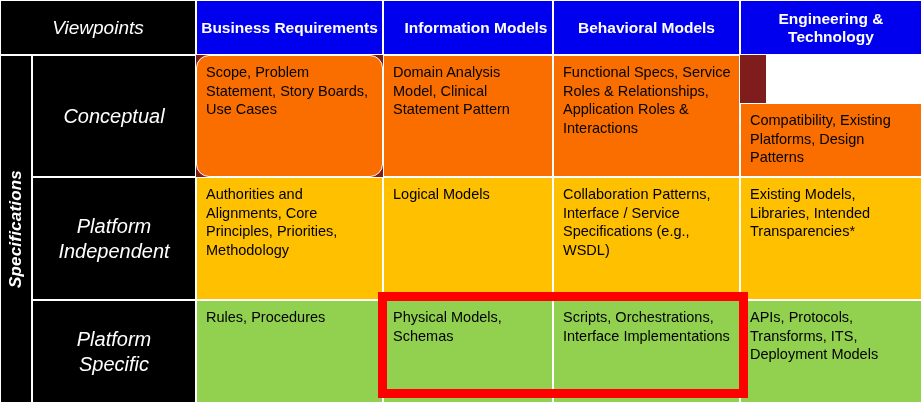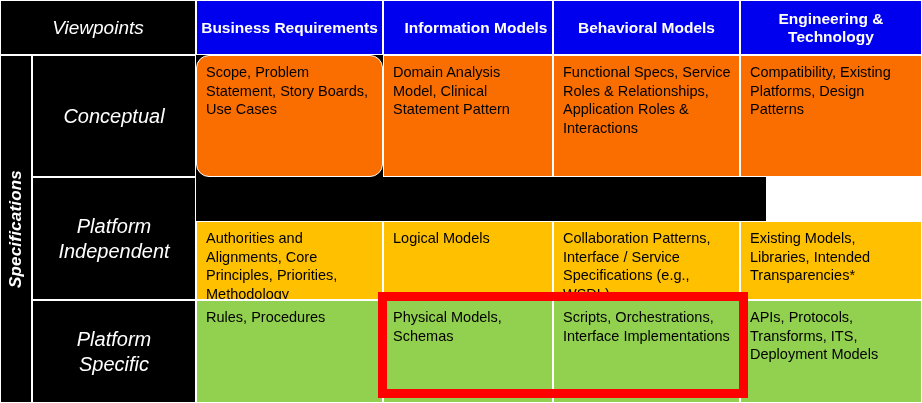--- a/index.html
+++ b/index.html
@@ -11,21 +11,21 @@
     width: 922px;
     height: 403px;
     font-family: "Liberation Sans", sans-serif;
     overflow: hidden;
   }
 
   #matrix {
     position: relative;
     width: 766px;
     height: 403px;
-    background: #000000;
+    background: #7f1d1d;
     box-sizing: border-box;
   }
 
   
   .grid {
     position: absolute;
     inset: 0;
     display: grid;
     grid-template-columns: 32px 164px 187px 170px 187px 182px;
     grid-template-rows: 55px 122px 123px 103px;
@@ -114,21 +114,21 @@
     display: block;
   }
   .data .txt {
     color: #000000;
     font-size: 14.5px;
     line-height: 1.28;
     display: block;
   }
 
   .tone-orange { background: #FA6E00; }
-  .tone-yellow { background: #FFC000; margin-top: 44px; }
+  .tone-yellow { background: #FFC000; }
   .tone-green  { background: #92D050; }
 
   
   #highlight {
     position: absolute;
     left: 378px;
     top: 292px;
     width: 370px;
     height: 106px;
     border: 9px solid #FF0000;
@@ -170,21 +170,21 @@
     </div>
     <div class="cell data tone-orange" style="grid-row:2;grid-column:3;border-radius:13px;">
       <span class="txt">Scope, Problem Statement, Story Boards, Use Cases</span>
     </div>
     <div class="cell data tone-orange" style="grid-row:2;grid-column:4;">
       <span class="txt">Domain Analysis Model, Clinical Statement Pattern</span>
     </div>
     <div class="cell data tone-orange" style="grid-row:2;grid-column:5;">
       <span class="txt">Functional Specs, Service Roles &amp; Relationships, Application Roles &amp; Interactions</span>
     </div>
-    <div class="cell data tone-orange" style="grid-row:2;grid-column:6;">
+    <div class="cell data tone-orange" style="grid-row:2;grid-column:6;margin-top:48px;">
       <span class="txt">Compatibility, Existing Platforms, Design Patterns</span>
     </div>
 
     <div class="cell row-label" style="grid-row:3;">
       <span class="txt">Platform Independent</span>
     </div>
     <div class="cell data tone-yellow" style="grid-row:3;grid-column:3;">
       <span class="txt">Authorities and Alignments,  Core Principles, Priorities, Methodology</span>
     </div>
     <div class="cell data tone-yellow" style="grid-row:3;grid-column:4;">

